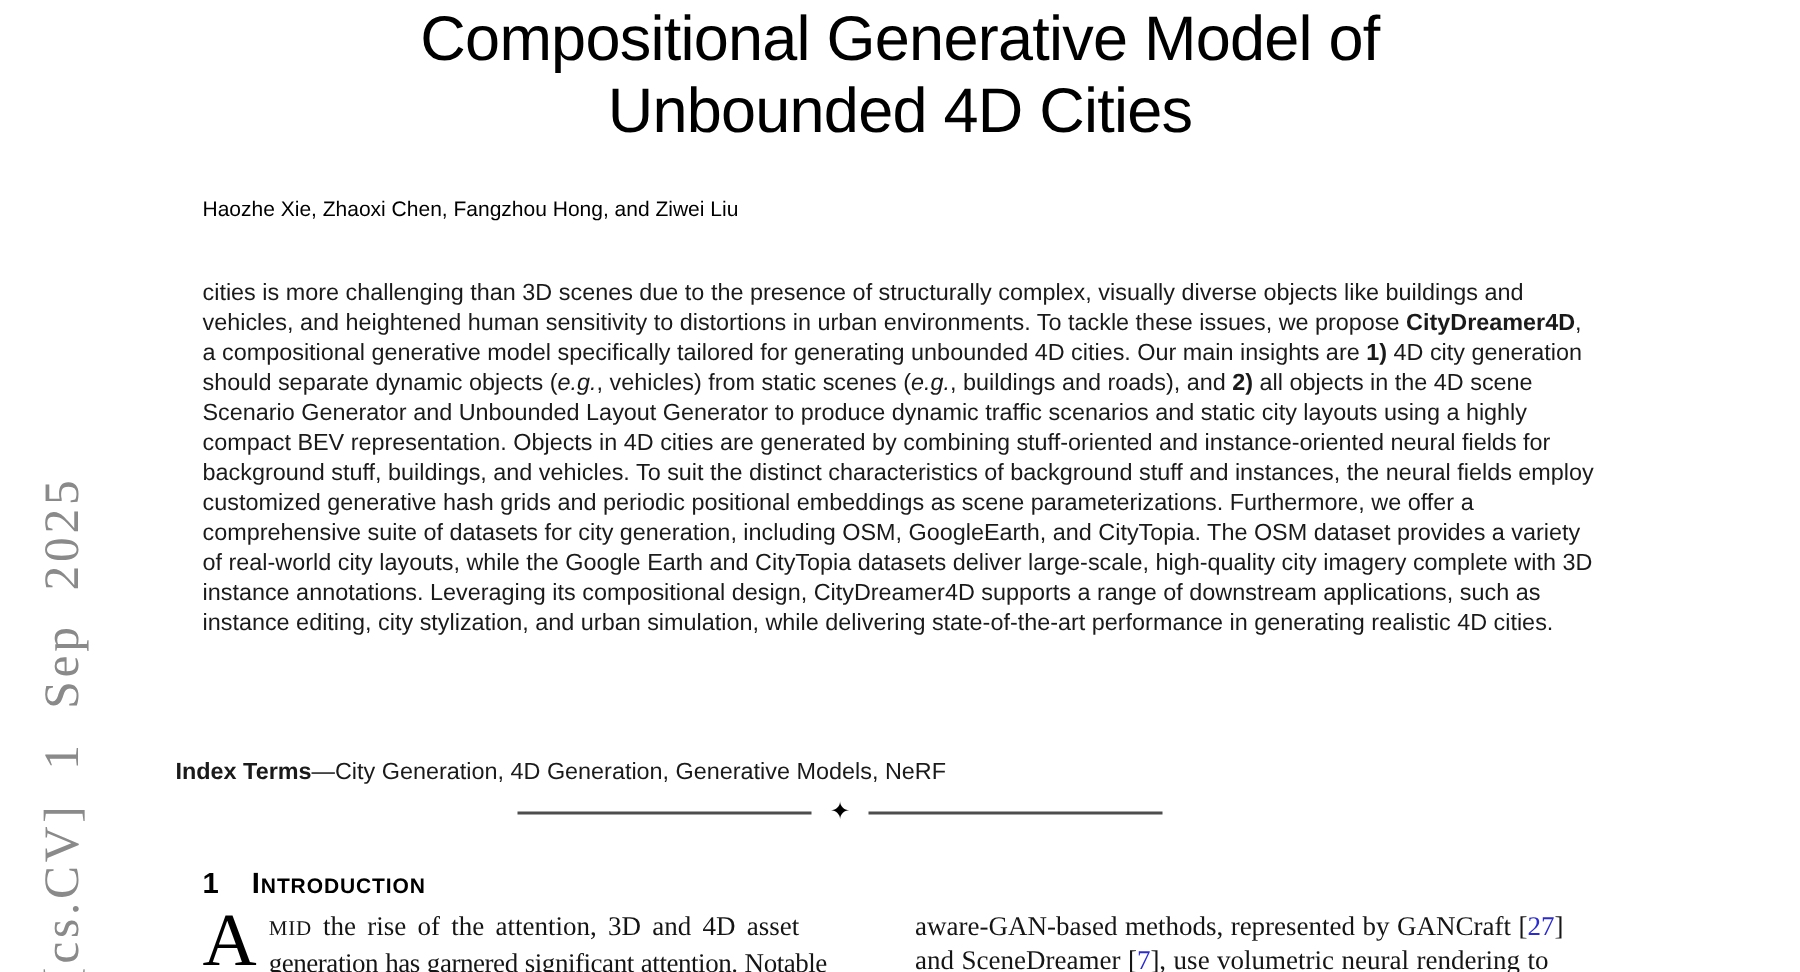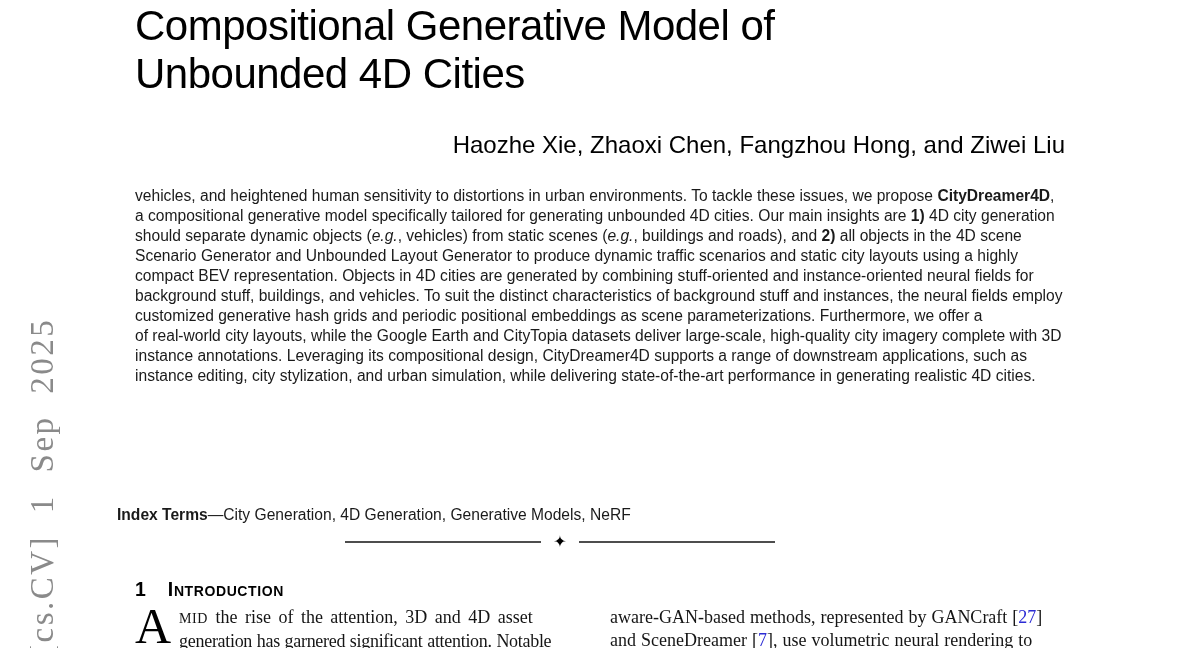--- a/index.html
+++ b/index.html
@@ -23,31 +23,31 @@
     font-size: 33px;
     letter-spacing: 2.5px;
     word-spacing: 11px;
     color: #8a8a8a;
     white-space: nowrap;
   }
 
   
   .title-block {
     position: absolute; top: 2px; left: 135px; width: 930px;
-    text-align: left;
+    text-align: center;
     font-size: 42px; line-height: 48px;
     letter-spacing: -0.5px;
     color: #000;
   }
 
   
   .authors {
     position: absolute; top: 131px; left: 135px; width: 930px;
-    text-align: right;
-    font-size: 24px;
+    text-align: left;
+    font-size: 14px;
     color: #000;
   }
 
   
   .abstract {
     position: absolute; top: 186px; left: 135px; width: 940px;
     font-size: 15.6px; line-height: 20px;
     color: #1a1a1a;
   }
   .abstract .rline { white-space: nowrap; }
@@ -111,27 +111,29 @@
   <div class="watermark">[cs.CV] 1 Sep 2025</div>
 
   <div class="title-block">
     <div>Compositional Generative Model of</div>
     <div>Unbounded 4D Cities</div>
   </div>
 
   <div class="authors">Haozhe Xie, Zhaoxi Chen, Fangzhou Hong, and Ziwei Liu</div>
 
   <div class="abstract">
+      <div class="rline"><span>cities is more challenging than 3D scenes due to the presence of structurally complex, visually diverse objects like buildings and</span></div>
       <div class="rline"><span>vehicles, and heightened human sensitivity to distortions in urban environments. To tackle these issues, we propose </span><span class="seg-b">CityDreamer4D</span><span>,</span></div>
       <div class="rline"><span>a compositional generative model specifically tailored for generating unbounded 4D cities. Our main insights are </span><span class="seg-b">1)</span><span> 4D city generation</span></div>
       <div class="rline"><span>should separate dynamic objects (</span><span class="seg-i">e.g.</span><span>, vehicles) from static scenes (</span><span class="seg-i">e.g.</span><span>, buildings and roads), and </span><span class="seg-b">2)</span><span> all objects in the 4D scene</span></div>
       <div class="rline"><span>Scenario Generator and Unbounded Layout Generator to produce dynamic traffic scenarios and static city layouts using a highly</span></div>
       <div class="rline"><span>compact BEV representation. Objects in 4D cities are generated by combining stuff-oriented and instance-oriented neural fields for</span></div>
       <div class="rline"><span>background stuff, buildings, and vehicles. To suit the distinct characteristics of background stuff and instances, the neural fields employ</span></div>
       <div class="rline"><span>customized generative hash grids and periodic positional embeddings as scene parameterizations. Furthermore, we offer a</span></div>
+      <div class="rline"><span>comprehensive suite of datasets for city generation, including OSM, GoogleEarth, and CityTopia. The OSM dataset provides a variety</span></div>
       <div class="rline"><span>of real-world city layouts, while the Google Earth and CityTopia datasets deliver large-scale, high-quality city imagery complete with 3D</span></div>
       <div class="rline"><span>instance annotations. Leveraging its compositional design, CityDreamer4D supports a range of downstream applications, such as</span></div>
       <div class="rline"><span>instance editing, city stylization, and urban simulation, while delivering state-of-the-art performance in generating realistic 4D cities.</span></div>
     </div>
 
   <div class="index-terms">
       <div class="rline"><span class="seg-b">Index Terms</span><span>—City Generation, 4D Generation, Generative Models, NeRF</span></div>
     </div>
 
   <div class="divider">

